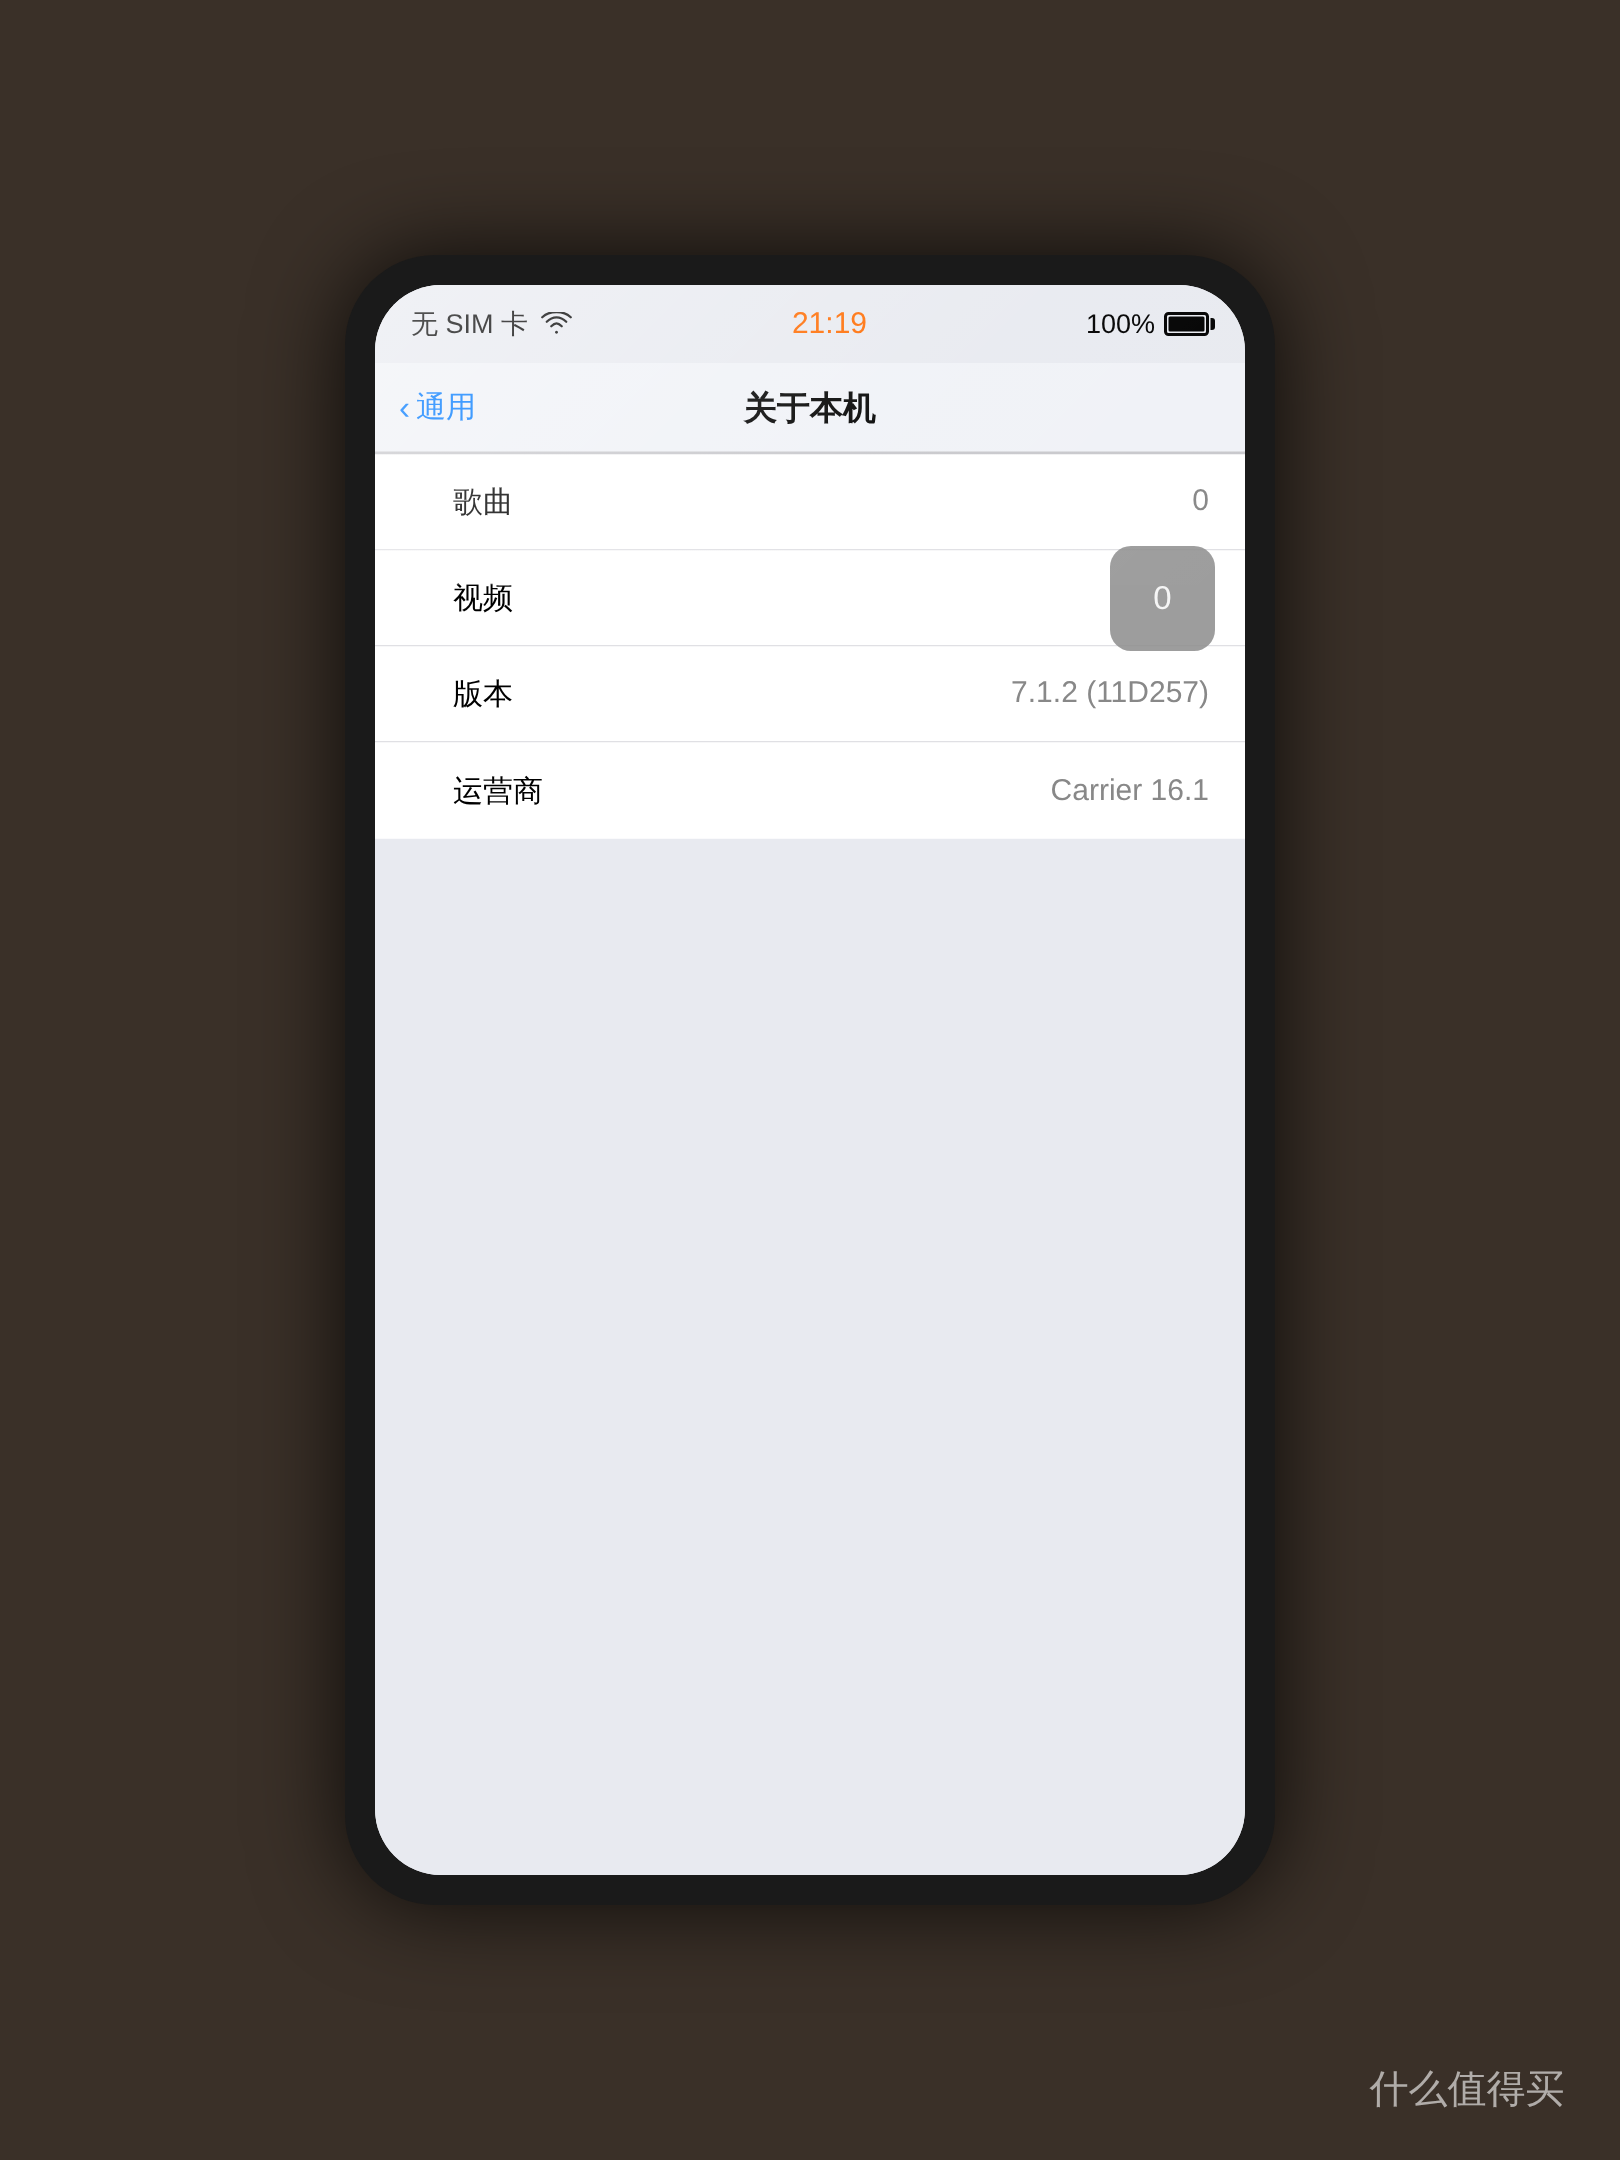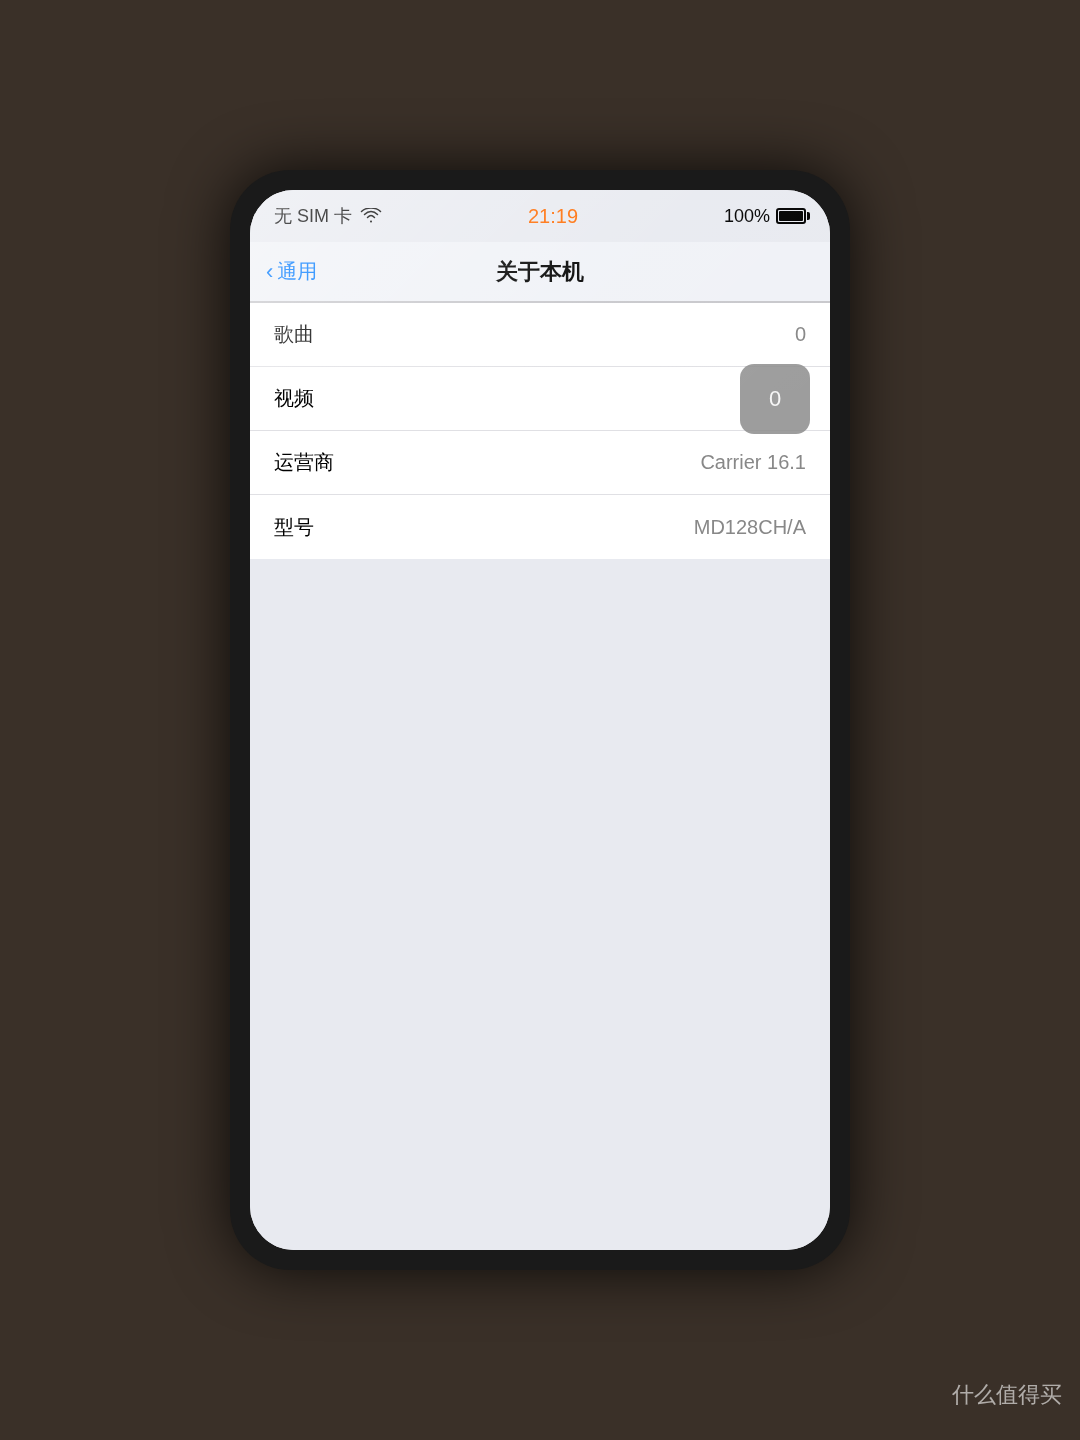--- a/index.html
+++ b/index.html
@@ -160,20 +160,21 @@
       position: relative;
     }
 
     .row:last-child {
       border-bottom: none;
     }
 
     .row-label {
       font-size: 20px;
       color: #000;
+      margin-left: 28px;
     }
 
     .row-value {
       font-size: 20px;
       color: #888;
     }
 
     
     .video-row {
       position: relative;
@@ -267,33 +268,33 @@
           <span class="row-label">视频</span>
           <div class="video-icon-overlay">
             <span class="value-in-icon">0</span>
           </div>
         </div>
 
 
 
 
 
+        <div class="row">
+          <span class="row-label">版本</span>
+          <span class="row-value">7.1.2 (11D257)</span>
+        </div>
 
         <div class="row">
           <span class="row-label">运营商</span>
           <span class="row-value">Carrier 16.1</span>
         </div>
 
-        <div class="row">
-          <span class="row-label">型号</span>
-          <span class="row-value">MD128CH/A</span>
-        </div>
 
       </div>
     </div>
 
   </div>
 
   <div class="glare"></div>
 
 </div>
 
-<div class="watermark" style="position:fixed; bottom:30px; right:18px; color:rgba(255,255,255,0.6); font-size:22px;">什么值得买</div>
+<div class="watermark" style="position:fixed; bottom:30px; right:37px; color:rgba(255,255,255,0.6); font-size:26px;">什么值得买</div>
 
 </body></html>

